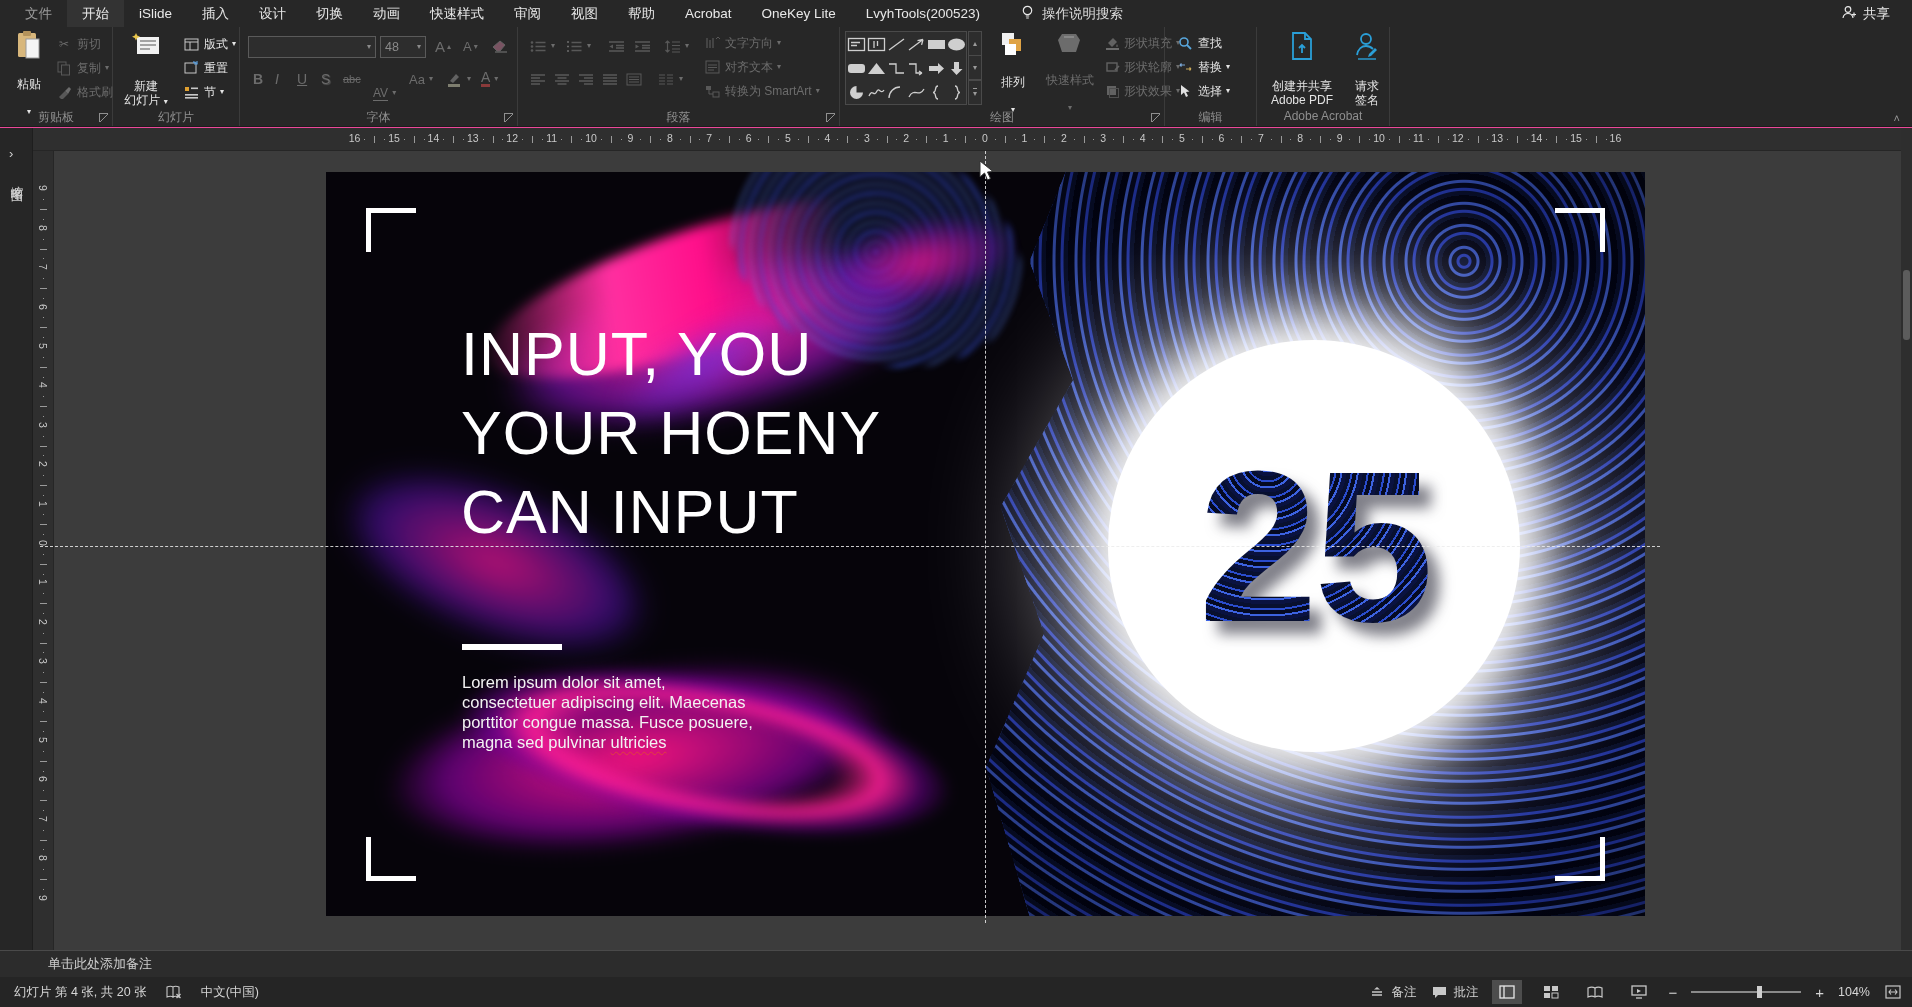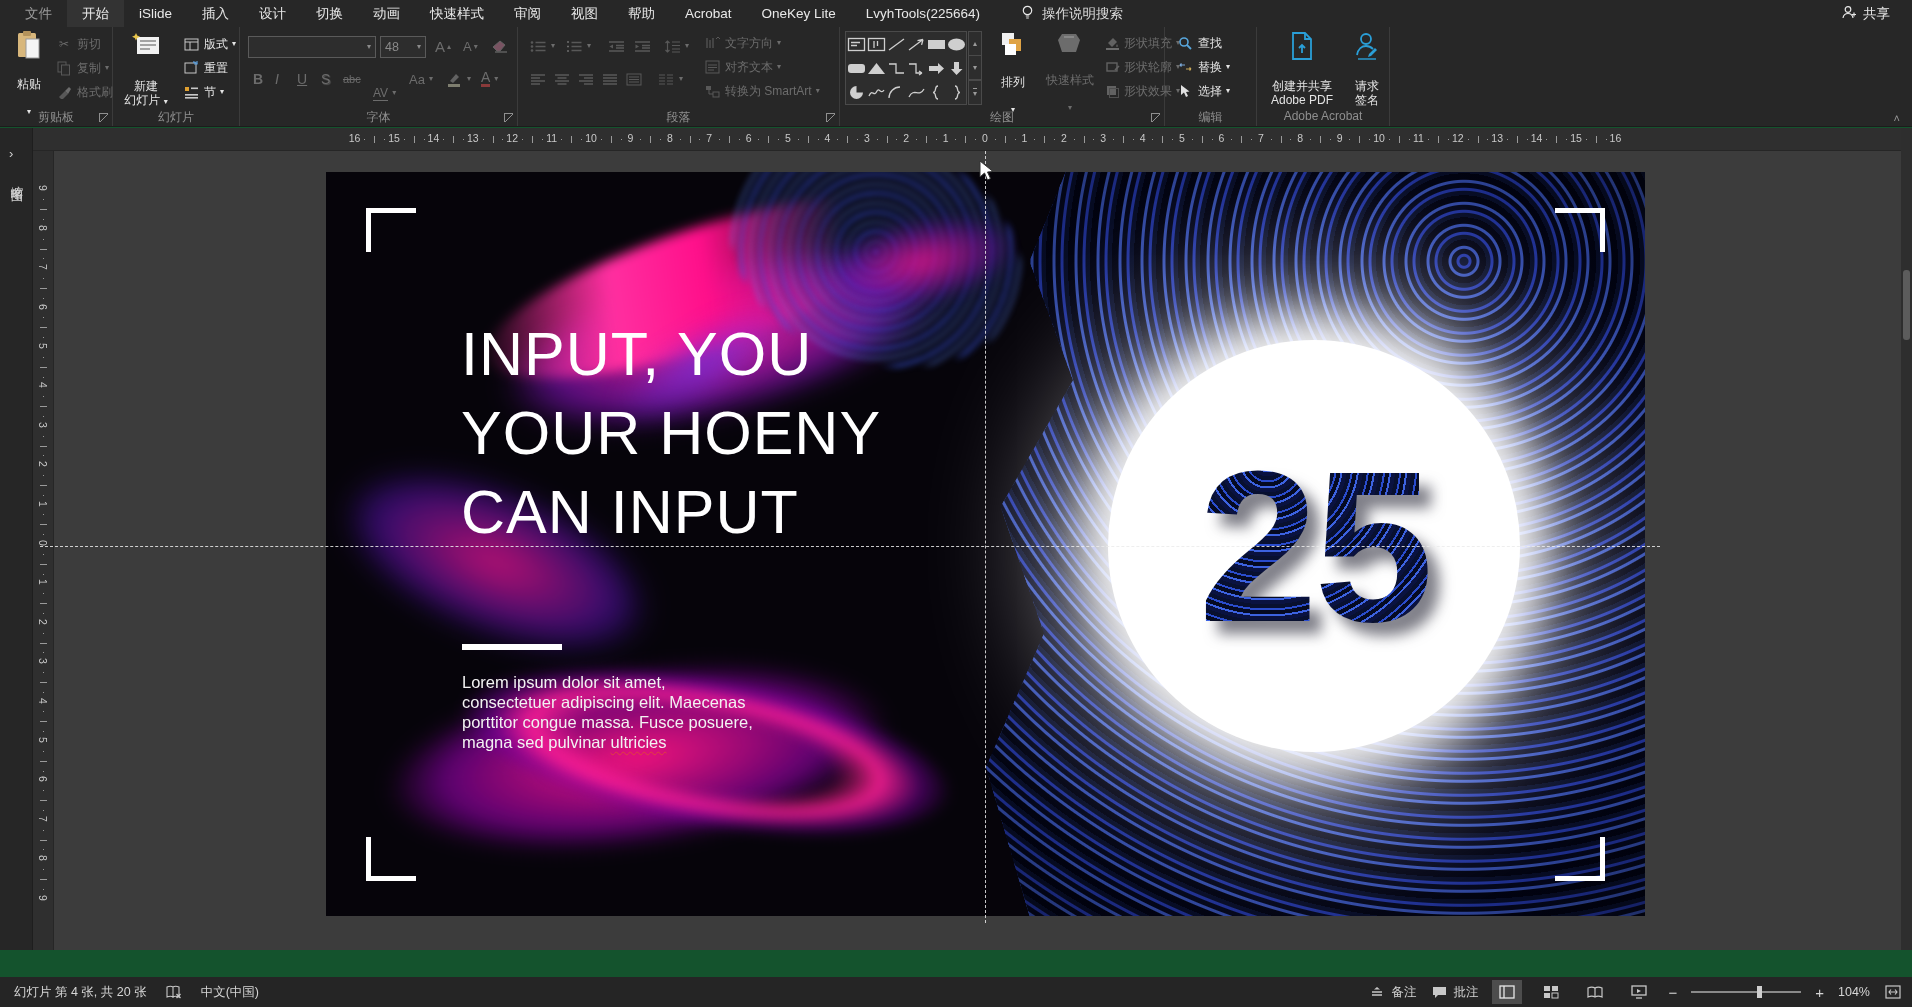--- a/index.html
+++ b/index.html
@@ -1,18 +1,18 @@
 <!DOCTYPE html>
 <html><head>
 <meta charset="utf-8">
 <style>
   * { margin:0; padding:0; box-sizing:border-box; }
   html,body { width:1912px; height:1007px; overflow:hidden; background:#272727;
     font-family:"Liberation Sans","DejaVu Sans",sans-serif; -webkit-font-smoothing:antialiased; }
-  .app { position:relative; width:1912px; height:1007px; background:#14532d; color:#e4e4e4; }
+  .app { position:relative; width:1912px; height:1007px; background:#ec4899; color:#e4e4e4; }
 
   
   .menubar { position:absolute; left:0; top:0; width:1912px; height:27px; background:#272727;
     display:flex; align-items:center; font-size:13.5px; }
   .menu-tabs { display:flex; align-items:center; height:100%; padding-left:10px; }
   .menu-item { padding:0 15px; height:100%; display:flex; align-items:center; color:#e8e8e8; cursor:default; }
   .menu-item.dim { color:#9a9a9a; }
   .menu-item.active { background:#333333; }
   .menu-search { display:flex; align-items:center; gap:8px; margin-left:26px; color:#dddddd; }
   .menu-right { margin-left:auto; display:flex; align-items:center; gap:6px; padding-right:22px; color:#e8e8e8; }
@@ -149,21 +149,21 @@
         <div class="menu-item">插入</div>
         <div class="menu-item">设计</div>
         <div class="menu-item">切换</div>
         <div class="menu-item">动画</div>
         <div class="menu-item">快速样式</div>
         <div class="menu-item">审阅</div>
         <div class="menu-item">视图</div>
         <div class="menu-item">帮助</div>
         <div class="menu-item">Acrobat</div>
         <div class="menu-item">OneKey Lite</div>
-        <div class="menu-item">LvyhTools(225664)</div>
+        <div class="menu-item">LvyhTools(200523)</div>
       </div>
     <div class="menu-search">
       <span>
         <svg width="13" height="15" viewBox="0 0 13 15">
             <circle cx="6.5" cy="5.5" r="4.2" fill="none" stroke="#e8e8e8" stroke-width="1.2"></circle>
             <path d="M4.8 11h3.4M5.2 13h2.6" stroke="#e8e8e8" stroke-width="1.2"></path>
           </svg>
       </span>
       <span>操作说明搜索</span>
     </div>
@@ -940,20 +940,23 @@
       <svg width="16" height="22" viewBox="0 0 16 22">
           <path d="M2 1 L2 17 L6.5 13 L9.5 20 L12.5 18.5 L9.5 12 L15 11.5Z" fill="#ffffff" stroke="#333" stroke-width="1"></path>
         </svg>
     </div>
 
     <div class="canvas-scrollbar">
         <div class="thumb"></div>
       </div>
   </div>
 
+  <div class="notes">
+    <span>单击此处添加备注</span>
+  </div>
 
   <div class="statusbar">
     <div class="sb-left">
       <span>幻灯片 第 4 张, 共 20 张</span>
       <span class="ric">
         <svg width="16" height="14" viewBox="0 0 16 14">
             <path d="M1 2c2.5-1 4.5-1 6 0v10c-1.5-1-3.5-1-6 0zM13 2c-2.5-1-4.5-1-6 0v10c1.5-1 3.5-1 6 0z" fill="none" stroke="#c8c8c8" stroke-width="1.1"></path>
             <path d="M10.5 9l4 4M14.5 9l-4 4" stroke="#c8c8c8" stroke-width="1.3"></path>
           </svg>
       </span>

